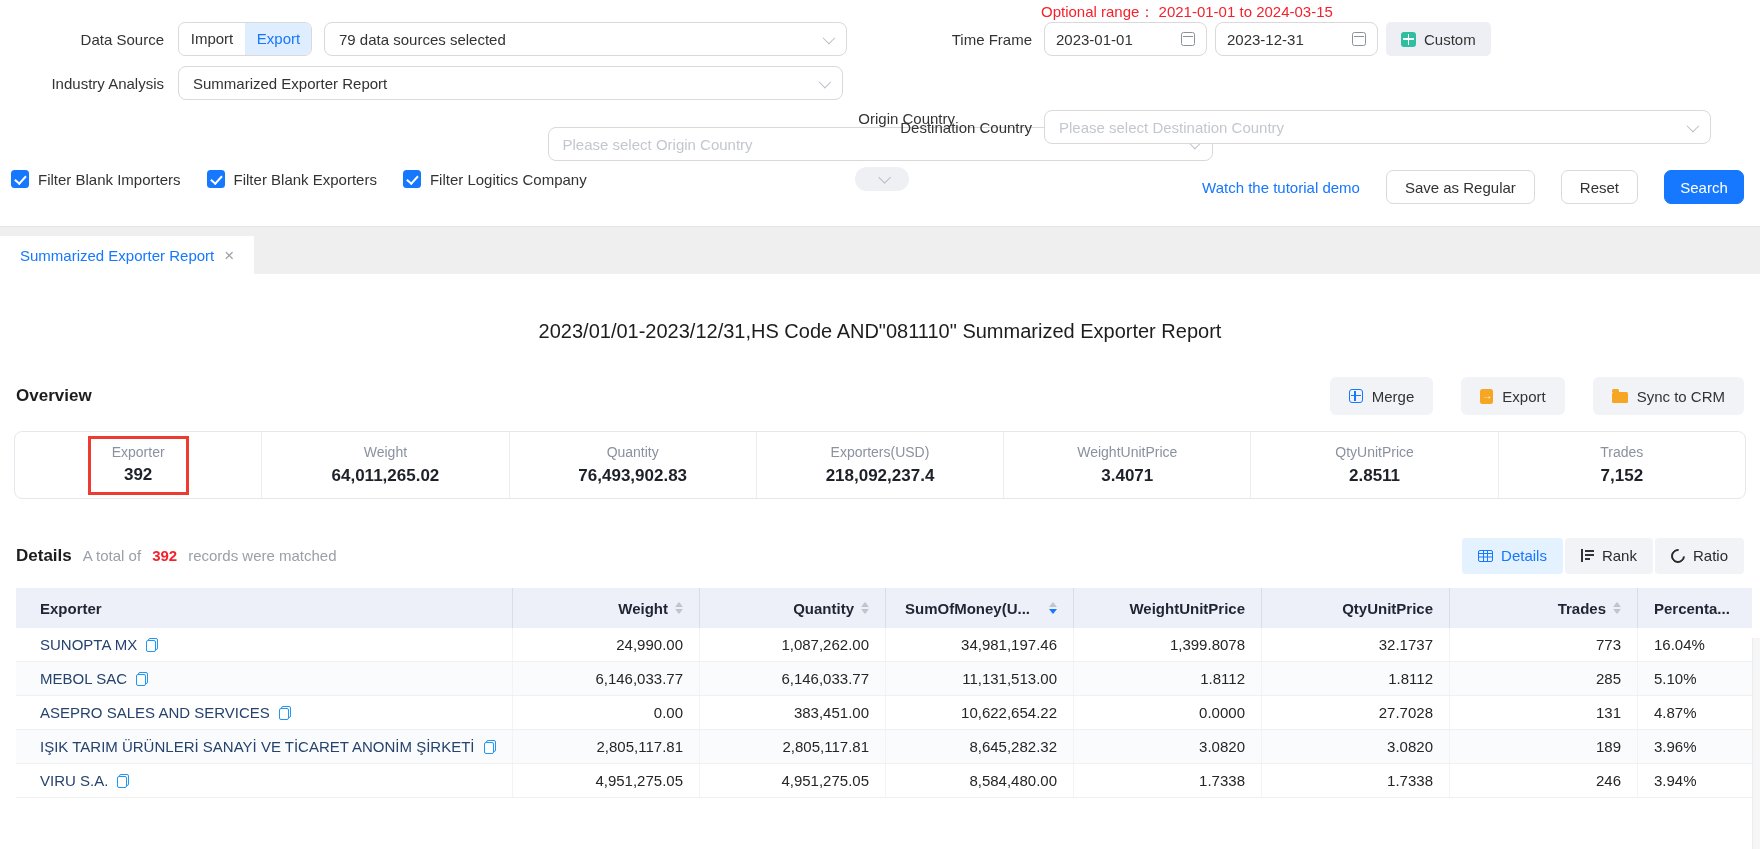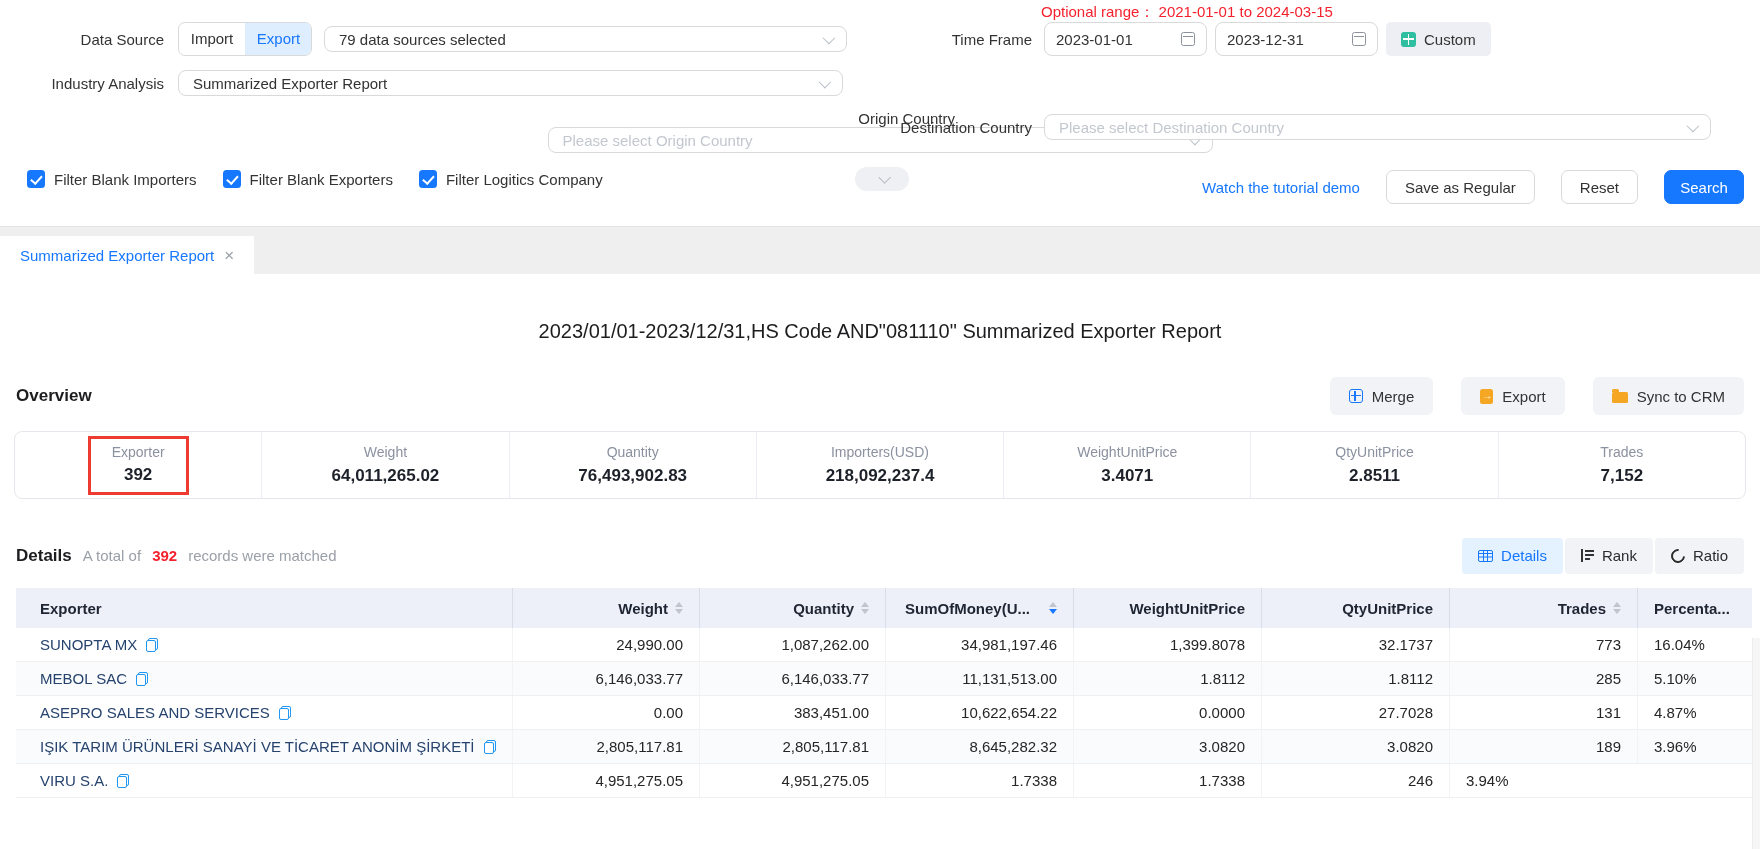--- a/index.html
+++ b/index.html
@@ -17,21 +17,21 @@
   .frow.last-gap{margin-bottom:18px;flex-direction:column;}
   .flabel{width:164px;text-align:right;margin-right:14px;color:#333;flex:none;}
   .row-right{position:absolute;left:872px;top:0;height:100%;display:flex;align-items:center;}
   .rlabel{width:160px;text-align:right;margin-right:12px;color:#333;flex:none;}
 
   .segmented{display:flex;height:34px;border:1px solid #d9d9d9;border-radius:7px;overflow:hidden;background:#fff;flex:none;}
   .seg{width:66px;line-height:32px;text-align:center;color:#333;cursor:pointer;}
   .seg + .seg{border-left:1px solid #e3e6ea;}
   .seg.active{background:#dfeeff;color:var(--primary,#1677ff);border-left-color:#dfeeff;}
 
-  .sel{height:26px;border:1px solid #d9d9d9;border-radius:8px;background:#fff;display:flex;align-items:center;justify-content:space-between;padding:8px 14px;}
+  .sel{height:34px;border:1px solid #d9d9d9;border-radius:8px;background:#fff;display:flex;align-items:center;justify-content:space-between;padding:8px 14px;}
   .sel .txt{color:#333;}
   .sel .txt.ph{color:#c3c7ce;}
   .chev{width:9px;height:9px;border-right:1.6px solid #b9bec7;border-bottom:1.6px solid #b9bec7;transform:rotate(45deg) translateY(-2px);flex:none;}
   .w523{width:523px;margin-left:12px;}
   .w665{width:665px;}
   .w667{width:667px;}
 
   .tinput{height:34px;border:1px solid #d9d9d9;border-radius:8px;background:#fff;padding:0 14px;font-size:15px;color:#333;width:100%;font-family:"Liberation Sans",sans-serif;outline:none;}
   .tinput::placeholder{color:#c3c7ce;}
   .input-wrap{position:relative;width:665px;height:34px;}
@@ -48,21 +48,21 @@
   .cal{width:14px;height:14px;border:1.5px solid #8c929c;border-radius:2.5px;position:relative;flex:none;}
   .cal::before{content:"";position:absolute;left:1px;right:1px;top:2.5px;height:1.5px;background:#8c929c;}
 
   .custom-btn{height:34px;padding:0 15px;background:#edeff4;border:none;border-radius:5px;display:flex;align-items:center;gap:8px;font-size:15px;color:#333;cursor:pointer;font-family:"Liberation Sans",sans-serif;}
   .custom-icon{width:15px;height:15px;border-radius:3px;background:var(--teal,#2fbfa0);position:relative;flex:none;}
   .custom-icon::before{content:"";position:absolute;left:2px;right:2px;top:6.5px;height:1.6px;background:#fff;}
   .custom-icon::after{content:"";position:absolute;top:2px;bottom:2px;left:6.5px;width:1.6px;background:#fff;}
 
   .hs-red-box{position:absolute;left:938px;top:-9px;width:184px;height:51px;border:3px solid var(--boxred,#ee3b32);pointer-events:none;}
 
-  .cbrow{padding-left:27px;margin-bottom:0;height:34px;}
+  .cbrow{padding-left:11px;margin-bottom:0;height:34px;}
   .cb-item{display:flex;align-items:center;margin-right:26px;cursor:pointer;}
   .cb{width:18px;height:18px;border-radius:3.5px;background:var(--primary,#1677ff);position:relative;margin-right:9px;flex:none;}
   .cb::after{content:"";position:absolute;left:6px;top:2.5px;width:4.5px;height:9px;border-right:2px solid #fff;border-bottom:2px solid #fff;transform:rotate(42deg);}
   .collapse-pill{position:absolute;left:855px;top:5px;width:54px;height:24px;border-radius:12px;background:#eef0f4;display:flex;align-items:center;justify-content:center;cursor:pointer;}
   .collapse-pill .chev{transform:rotate(45deg) translateY(-3px);}
   .actions-right{position:absolute;right:16px;top:8px;height:34px;display:flex;align-items:center;gap:26px;}
   .link{color:var(--primary,#1677ff);cursor:pointer;}
   .btn{height:34px;border:1px solid #d9d9d9;border-radius:7px;background:#fff;color:#333;font-size:15px;padding:0 18px;cursor:pointer;font-family:"Liberation Sans",sans-serif;}
   .btn.primary{background:var(--primary,#1677ff);border-color:var(--primary,#1677ff);color:#fff;width:80px;padding:0;}
 
@@ -254,21 +254,21 @@
       </div>
       <div class="stat">
         <div class="stat-label">Weight</div>
         <div class="stat-value">64,011,265.02</div>
       </div>
       <div class="stat">
         <div class="stat-label">Quantity</div>
         <div class="stat-value">76,493,902.83</div>
       </div>
       <div class="stat">
-        <div class="stat-label">Importers(USD)</div>
+        <div class="stat-label">Exporters(USD)</div>
         <div class="stat-value">218,092,237.4</div>
       </div>
       <div class="stat">
         <div class="stat-label">WeightUnitPrice</div>
         <div class="stat-value">3.4071</div>
       </div>
       <div class="stat">
         <div class="stat-label">QtyUnitPrice</div>
         <div class="stat-value">2.8511</div>
       </div>
@@ -401,20 +401,21 @@
         <div class="td c8">3.96%</div>
       </div>
 
       <div class="tr">
         <div class="td name c1">
             <span class="exp-name">VIRU S.A.</span>
             <span class="copy-icon"></span>
           </div>
         <div class="td c2">4,951,275.05</div>
         <div class="td c3">4,951,275.05</div>
+        <div class="td c4">8,584,480.00</div>
         <div class="td c5">1.7338</div>
         <div class="td c6">1.7338</div>
         <div class="td c7">246</div>
         <div class="td c8">3.94%</div>
       </div>
     </div>
   </main>
 
   <div class="scroll-gutter"></div>
 </div>

